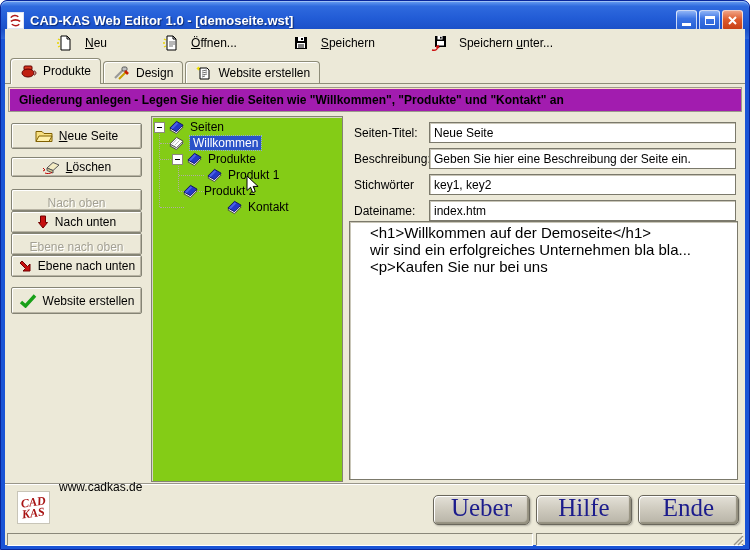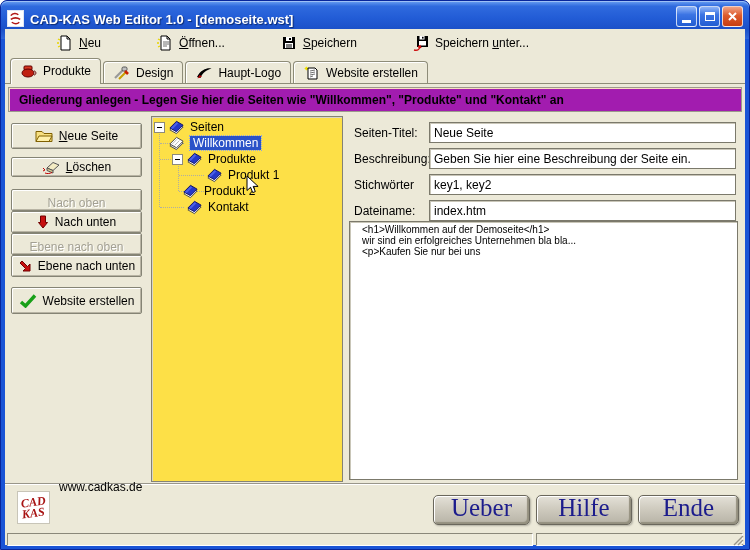--- a/index.html
+++ b/index.html
@@ -2,36 +2,36 @@
 <html><head>
 <meta charset="utf-8">
 <style>
   * { margin:0; padding:0; box-sizing:border-box; }
   html,body { width:750px; height:550px; font-family:"Liberation Sans",sans-serif; background:#fff; }
   .window { position:relative; width:750px; height:550px; background:#1a54d6; border:1px solid #07259b; border-radius:7px 7px 0 0; overflow:hidden; }
 
   
   .titlebar { position:absolute; left:0; top:0; right:0; height:38px;
     background:linear-gradient(180deg,#6ba1f3 0%,#2f6ade 14%,#225cd6 45%,#1b50c8 75%,#2e66da 100%);
-    border-radius:6px 6px 0 0; display:flex; align-items:flex-end; padding:12px 6px; box-shadow:inset 0 1px 0 #9dc0f6; }
+    border-radius:6px 6px 0 0; display:flex; align-items:center; padding:12px 6px; box-shadow:inset 0 1px 0 #9dc0f6; }
   .app-icon { width:17px; height:17px; background:#fff; border:1px solid #dfe6f5; flex:none; }
   .title-text { color:#fff; font-size:13px; font-weight:bold; margin-left:6px; text-shadow:1px 1px 1px #0c2a70; white-space:nowrap; }
   .win-btns { margin-left:auto; display:flex; gap:2px; }
   .win-btn { width:21px; height:21px; border-radius:3px; border:1px solid rgba(255,255,255,.75);
     background:linear-gradient(180deg,#8fb4f6 0%,#3c74e4 40%,#235dd2 100%); display:grid; place-items:center; }
   .win-btn.close { background:linear-gradient(180deg,#f0a284 0%,#dd5b2c 45%,#c63d12 100%); }
   .g-min { width:9px; height:3px; background:#fff; margin-top:9px; }
   .g-max { width:10px; height:9px; border:1px solid #fff; border-top-width:3px; }
 
   
   .inner { position:absolute; left:4px; right:4px; top:28px; bottom:4px; background:#ece9d8; }
 
   
   .toolbar { position:absolute; left:0; top:0; width:100%; height:28px; display:flex; align-items:center; padding-left:52px; gap:56px; }
-  .tb-btn { display:flex; align-items:center; gap:6px; font-size:12px; background:none; border:none; font-family:inherit; color:#000; white-space:nowrap; }
+  .tb-btn { display:flex; align-items:center; gap:12px; font-size:12px; background:none; border:none; font-family:inherit; color:#000; white-space:nowrap; }
   .u { text-decoration:underline; }
   .ic16 { width:16px; height:16px; flex:none; display:block; }
 
   
   .tabrow { position:absolute; left:0; top:28px; right:0; height:27px; display:flex; align-items:flex-end; padding-left:5px; border-bottom:1px solid #8e8c78; }
   .tab { display:flex; align-items:center; gap:5px; padding:0 9px; height:22px; background:#ece9d8;
     border:1px solid #8e8c78; border-bottom:none; border-radius:4px 4px 0 0; box-shadow:inset 1px 1px 0 #fff;
     font-size:12px; margin-right:2px; position:relative; white-space:nowrap; }
   .tab.active { height:26px; margin-bottom:-1px; z-index:2; padding-bottom:1px; }
   .ic18 { width:18px; height:14px; flex:none; display:block; }
@@ -41,38 +41,38 @@
     border:1px solid #9c9a8c; box-shadow:inset 1px 1px 0 #f9ddc2; display:flex; align-items:center; padding-left:10px;
     font-size:12px; font-weight:bold; white-space:nowrap; }
 
   
   .side-btn { position:absolute; left:6px; width:131px; background:#ece9d8; border:1px solid #858475; border-radius:2px;
     box-shadow:inset 1px 1px 0 #fff, inset -1px -1px 0 #b8b4a4; display:flex; align-items:center; justify-content:center;
     gap:6px; font-size:12px; font-family:inherit; color:#000; white-space:nowrap; }
   .side-btn.disabled { color:#a3a093; text-shadow:1px 1px 0 #fff;flex-direction:column; }
 
   
-  .tree-panel { position:absolute; left:146px; top:87px; width:192px; height:366px; background:#fde047;
+  .tree-panel { position:absolute; left:146px; top:87px; width:192px; height:366px; background:#84cc16;
     border:1px solid #848275; box-shadow:inset 1px 1px 0 #d8d5c8; padding-top:2px; overflow:hidden; }
   .tree-row { height:16px; display:flex; align-items:center; font-size:12px; position:relative; z-index:2; }
   .expander { width:11px; height:11px; border:1px solid #8c8a7c; background:#fff; position:relative; flex:none; }
   .expander::before { content:""; position:absolute; left:2px; right:2px; top:4px; height:1px; background:#000; }
   .tree-icon { width:17px; height:15px; flex:none; display:block; }
   .tree-label { margin-left:5px; white-space:nowrap; }
   .tree-label.selected { background:#2a52c8; color:#fff; padding:0 3px; outline:1px dotted #8fa6e2; }
   .conn { position:absolute; z-index:1; }
   .conn.v { border-left:1px dotted #b0aea0; width:0; }
   .conn.h { border-top:1px dotted #b0aea0; height:0; }
 
   
   .f-label { position:absolute; left:349px; font-size:12px; white-space:nowrap; }
   .f-input { position:absolute; left:424px; width:307px; height:21px; border:1px solid #7b796b;
     box-shadow:inset 1px 1px 0 #c9c6b8; background:#fff; font-family:inherit; font-size:12px; padding:0 4px; }
   .content-textarea { position:absolute; left:344px; top:192px; width:389px; height:259px; border:1px solid #7b796b;
-    box-shadow:inset 1px 1px 0 #c9c6b8; background:#fff; font-family:inherit; font-size:10px; padding:2px 12px;
+    box-shadow:inset 1px 1px 0 #c9c6b8; background:#fff; font-family:inherit; font-size:15px; padding:2px 20px;
     resize:none; white-space:pre; overflow:auto; }
 
   
   .groove { position:absolute; left:0; right:0; top:454px; height:2px; border-top:1px solid #99968a; border-bottom:1px solid #fff; }
   .logo-box { position:absolute; left:12px; top:462px; width:33px; height:33px; background:#fff; border:1px solid #c8c5b8;
     display:flex; flex-direction:column; align-items:center; justify-content:center; line-height:11px; }
   .logo-box span { font-family:"Liberation Serif",serif; font-style:italic; font-weight:bold; font-size:12px; color:#a81414; transform:rotate(-8deg); }
   .site-text { position:absolute; left:54px; top:451px; font-size:12px; }
   .big-btn { position:absolute; top:466px; height:30px; border:1px solid #6a675c; border-radius:5px;
     background:linear-gradient(180deg,#e4e1d8 0%,#cfcbbf 45%,#b7b3a6 100%);
@@ -167,27 +167,20 @@
         <svg class="ic18" viewBox="0 0 18 14">
           <path d="M2 12L10 4" stroke="#989898" stroke-width="2.2"></path>
           <rect x="9" y="1" width="5" height="4" rx="1.5" fill="#c0c0c0" stroke="#555"></rect>
           <path d="M6 13l7-7" stroke="#c8a000" stroke-width="2"></path>
           <path d="M12 5l3 3" stroke="#c82000" stroke-width="2.6"></path>
         </svg>
         <span>Design</span>
       </div>
       <div class="tab">
         <svg class="ic18" viewBox="0 0 18 14">
-          <path d="M2 11C6 3 13 1.5 16.5 2.5c-4 1.5-9 3.5-11 9.5z" fill="#000"></path>
-          <path d="M2.5 12.5l4.5-2-2.5-1.5z" fill="#c00000"></path>
-        </svg>
-        <span>Haupt-Logo</span>
-      </div>
-      <div class="tab">
-        <svg class="ic18" viewBox="0 0 18 14">
           <rect x="2" y="1" width="3" height="3" fill="#f0e000" transform="rotate(45 3.5 2.5)"></rect>
           <path d="M5 2h7l2 2v9H5z" fill="#fff" stroke="#000"></path>
           <path d="M7 5l5-1M7 7l5-1M7 9l5-1M7 11l3-1" stroke="#707070"></path>
         </svg>
         <span>Website erstellen</span>
       </div>
     </div>
 
     <div class="banner">Gliederung anlegen - Legen Sie hier die Seiten wie "Willkommen", "Produkte" und "Kontakt" an</div>
 
@@ -282,21 +275,21 @@
         <span class="tree-label">Produkt 1</span>
       </div>
       <div class="tree-row" style="padding-left:30px;">
         <svg class="tree-icon" viewBox="0 0 18 15">
           <polygon points="2,10 9,3 16,7 9,14" fill="#fff" stroke="#444"></polygon>
           <polygon points="2,8 9,1 16,5 9,12" fill="#2438c8" stroke="#101060"></polygon>
           <polygon points="3,8 9,2 11,3 5,9" fill="#4a60e8"></polygon>
         </svg>
         <span class="tree-label">Produkt 2</span>
       </div>
-      <div class="tree-row" style="padding-left:34px;">
+      <div class="tree-row" style="padding-left:34px;margin-left:40px;">
         <svg class="tree-icon" viewBox="0 0 18 15">
           <polygon points="2,10 9,3 16,7 9,14" fill="#fff" stroke="#444"></polygon>
           <polygon points="2,8 9,1 16,5 9,12" fill="#2438c8" stroke="#101060"></polygon>
           <polygon points="3,8 9,2 11,3 5,9" fill="#4a60e8"></polygon>
         </svg>
         <span class="tree-label">Kontakt</span>
       </div>
     </div>
 
     <div class="f-label" style="top:97px;">Seiten-Titel:</div>

